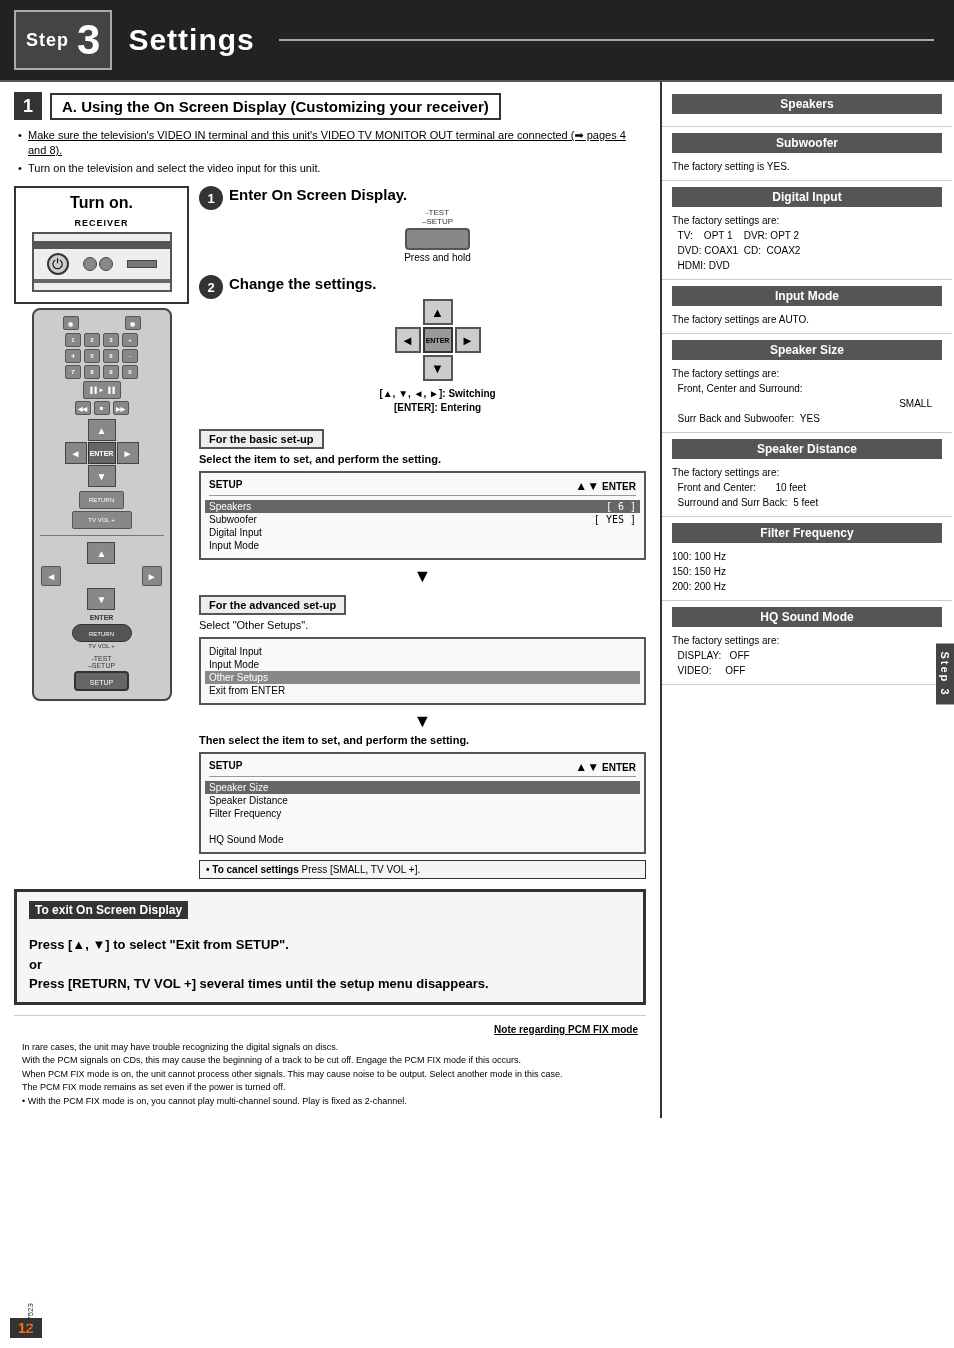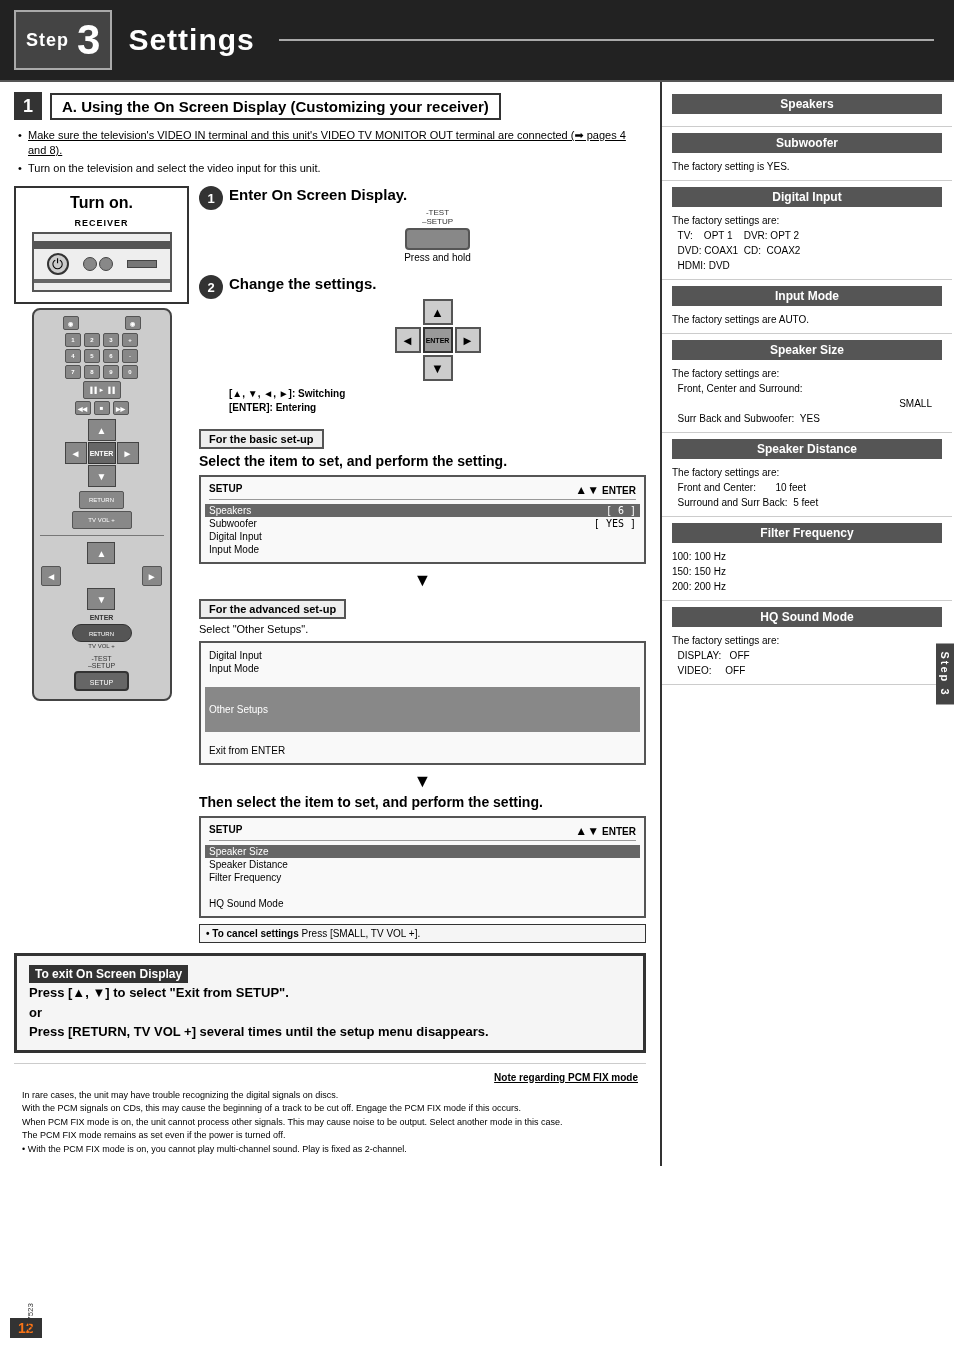--- a/index.html
+++ b/index.html
@@ -172,20 +172,21 @@
     }
     .instruction-main {
       font-size: 15px;
       font-weight: bold;
       line-height: 1.2;
     }
     .instruction-sub {
       font-size: 11px;
       font-weight: bold;
       line-height: 1.4;
+      text-align: center;
     }
 
     .press-hold-label {
       font-size: 10px;
       text-align: center;
       margin-top: 2px;
       margin-bottom: 4px;
     }
 
     
@@ -223,38 +224,38 @@
     }
     .setup-row.highlighted {
       background: #666;
       color: #fff;
       padding: 1px 4px;
       margin: 0 -4px;
     }
     .setup-row.highlighted2 {
       background: #888;
       color: #fff;
-      padding: 17px 4px;
-      margin: 12px -4px;
+      padding: 1px 4px;
+      margin: 0 -4px;
     }
     .setup-value {
       font-family: monospace;
     }
 
     .set-label {
       font-size: 11px;
       font-weight: bold;
       border: 2px solid #555;
       padding: 2px 8px;
       background: #eee;
       margin: 6px 0 4px 0;
       display: inline-block;
     }
     .set-sublabel {
-      font-size: 14px;
+      font-size: 11px;
       font-weight: bold;
       margin-bottom: 4px;
     }
 
     .select-label {
       font-size: 11px;
       margin-bottom: 4px;
     }
 
     .cancel-box {
@@ -268,21 +269,21 @@
     
     .exit-section {
       border: 3px solid #333;
       padding: 8px 12px;
       margin-top: 10px;
       background: #f5f5f5;
     }
     .exit-title {
       font-size: 12px;
       font-weight: bold;
-      margin-bottom: 0;
+      margin-bottom: 16px;
       background: #333;
       color: #fff;
       padding: 2px 6px;
       display: inline-block;
     }
     .exit-text {
       font-size: 13px;
       font-weight: bold;
       line-height: 1.5;
     }

